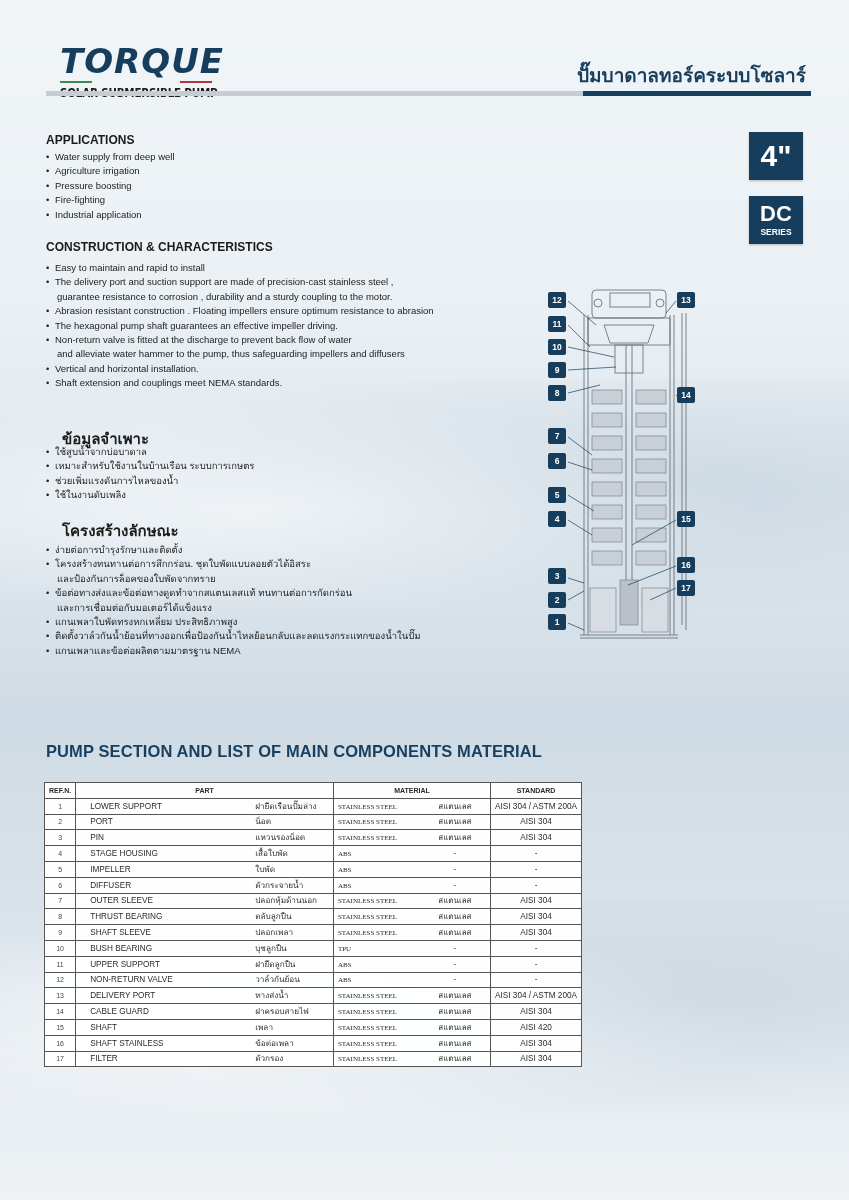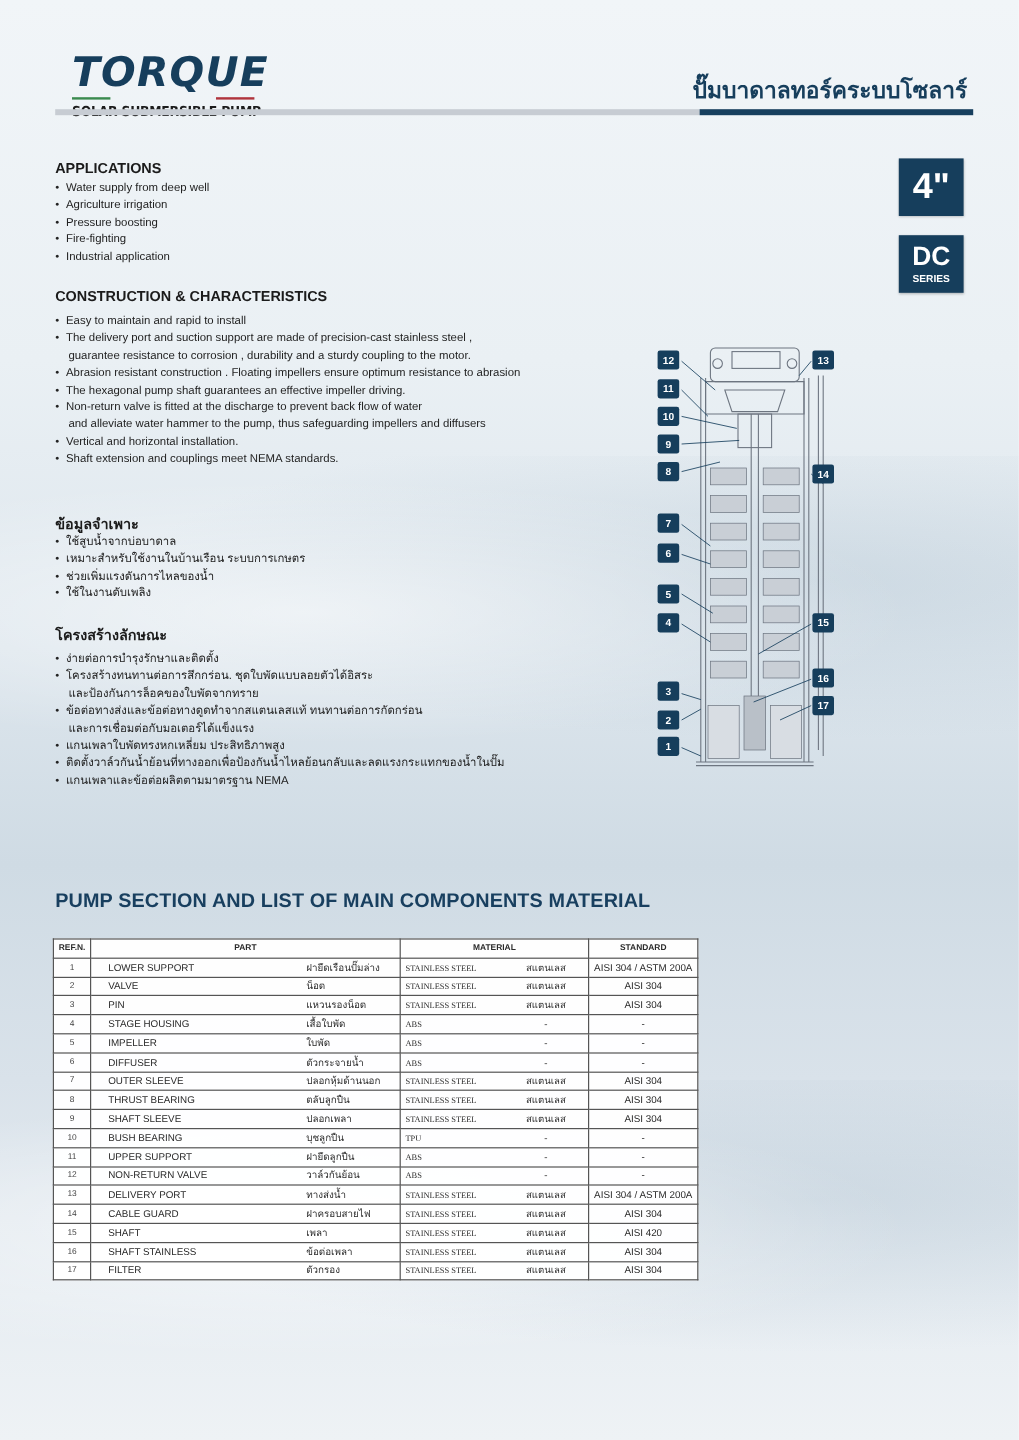--- a/index.html
+++ b/index.html
@@ -42,21 +42,21 @@
   .badge-series { top: 196px; width: 54px; height: 48px; }
   .badge-series .dc { font-size: 22px; font-weight: bold; line-height: 24px; padding-top: 6px; }
   .badge-series .ser { font-size: 8.5px; font-weight: bold; line-height: 12px; }
 
   .sec-title { position: absolute; left: 46px; font-weight: bold; font-size: 12px; color: #1b1b1b; }
   ul.bul { position: absolute; left: 46px; list-style: none; font-size: 9.5px; color: #222; }
   ul.bul li { line-height: 14.4px; padding-left: 9px; position: relative; white-space: nowrap; }
   ul.bul li::before { content: "•"; position: absolute; left: 0; }
   ul.bul li .cont { display: block; padding-left: 2px; }
   .thai { font-size: 10px; }
-  .thai-head { font-size: 12px; }
+  .thai-head { font-size: 15px; margin-left: 16px; }
 
   .diagram { position: absolute; left: 540px; top: 285px; width: 170px; height: 365px; }
   .callout {
     position: absolute; width: 18px; height: 16px; background: #163e5c; color: #fff; font-size: 8.5px;
     font-weight: bold; text-align: center; line-height: 16px; border-radius: 2px;
   }
 
   .table-title { position: absolute; left: 46px; top: 742px; font-size: 16.5px; font-weight: bold; color: #183f5f; letter-spacing: 0.1px; }
   table.parts {
     position: absolute; left: 44px; top: 782px; width: 538px; border-collapse: collapse;
@@ -239,21 +239,21 @@
   </thead>
   <tbody id="parts-body">
       <tr>
         <td class="ref">1</td>
         <td class="part"><span class="en">LOWER SUPPORT</span><span class="th">ฝายึดเรือนปั๊มล่าง</span></td>
         <td class="mat"><span class="en">STAINLESS STEEL</span><span class="th">สแตนเลส</span></td>
         <td class="std">AISI 304 / ASTM 200A</td>
       </tr>
       <tr>
         <td class="ref">2</td>
-        <td class="part"><span class="en">VALVE</span><span class="th">น็อต</span></td>
+        <td class="part"><span class="en">PORT</span><span class="th">น็อต</span></td>
         <td class="mat"><span class="en">STAINLESS STEEL</span><span class="th">สแตนเลส</span></td>
         <td class="std">AISI 304</td>
       </tr>
       <tr>
         <td class="ref">3</td>
         <td class="part"><span class="en">PIN</span><span class="th">แหวนรองน็อต</span></td>
         <td class="mat"><span class="en">STAINLESS STEEL</span><span class="th">สแตนเลส</span></td>
         <td class="std">AISI 304</td>
       </tr>
       <tr>

